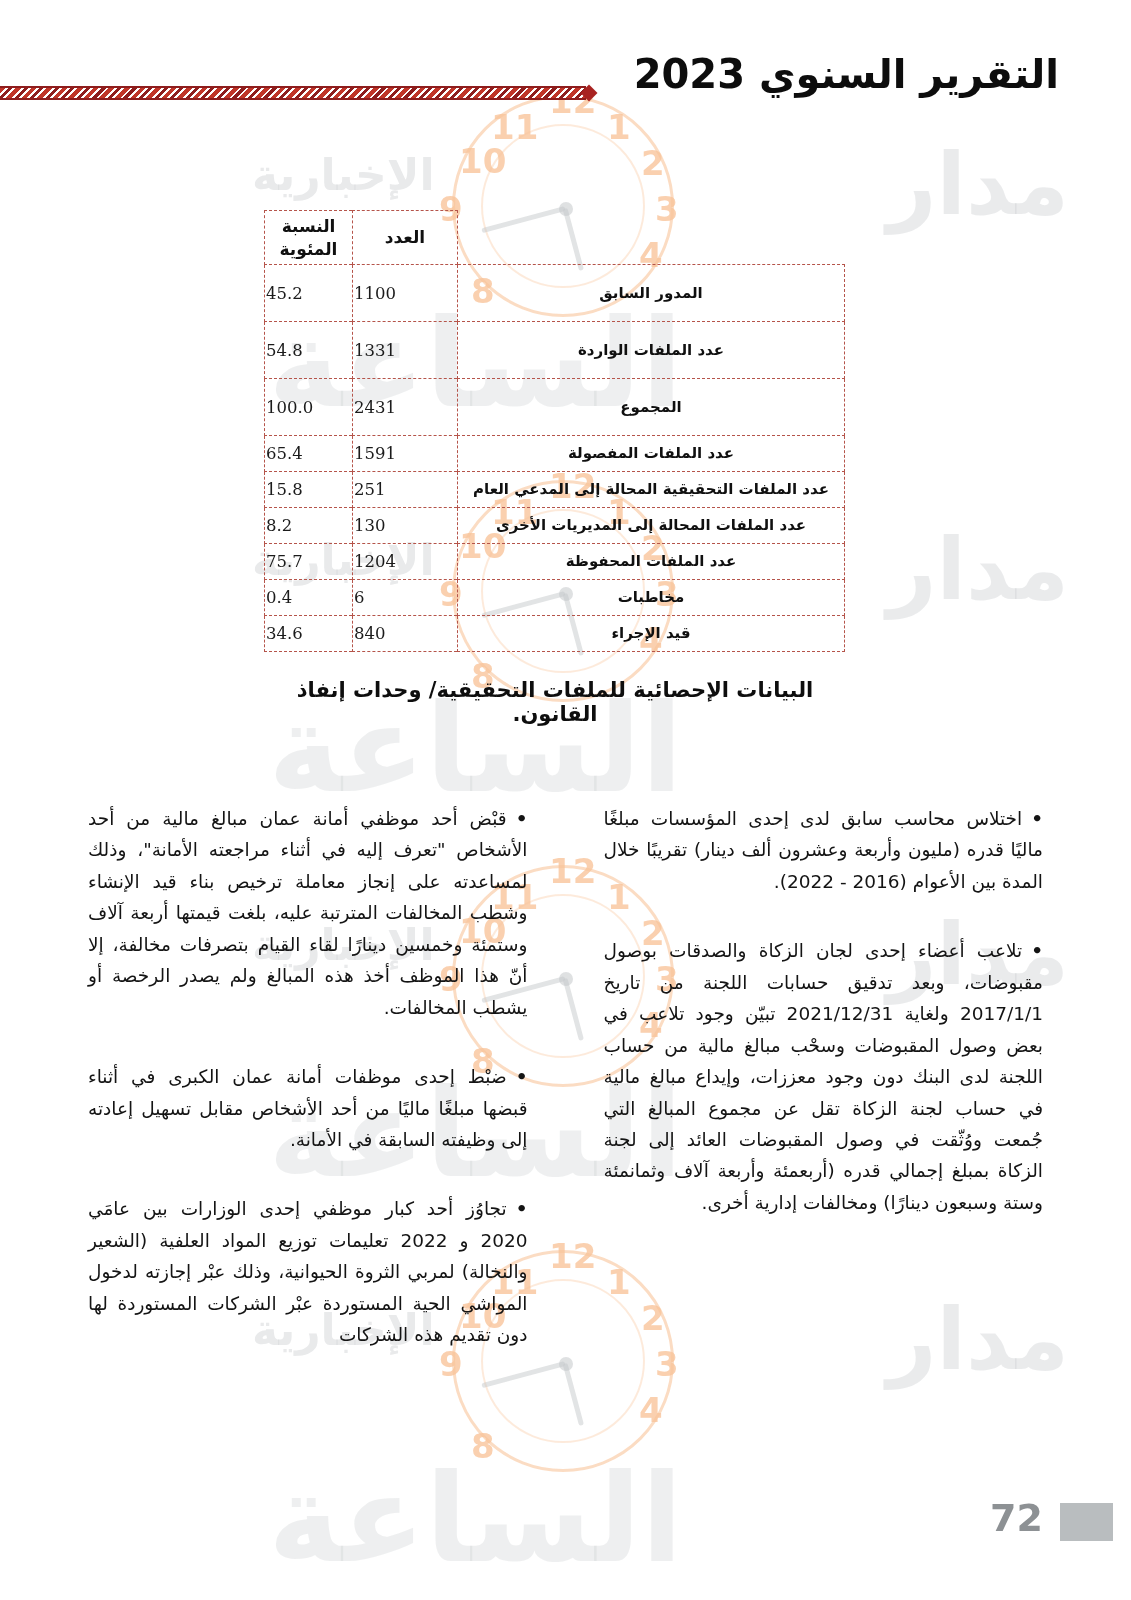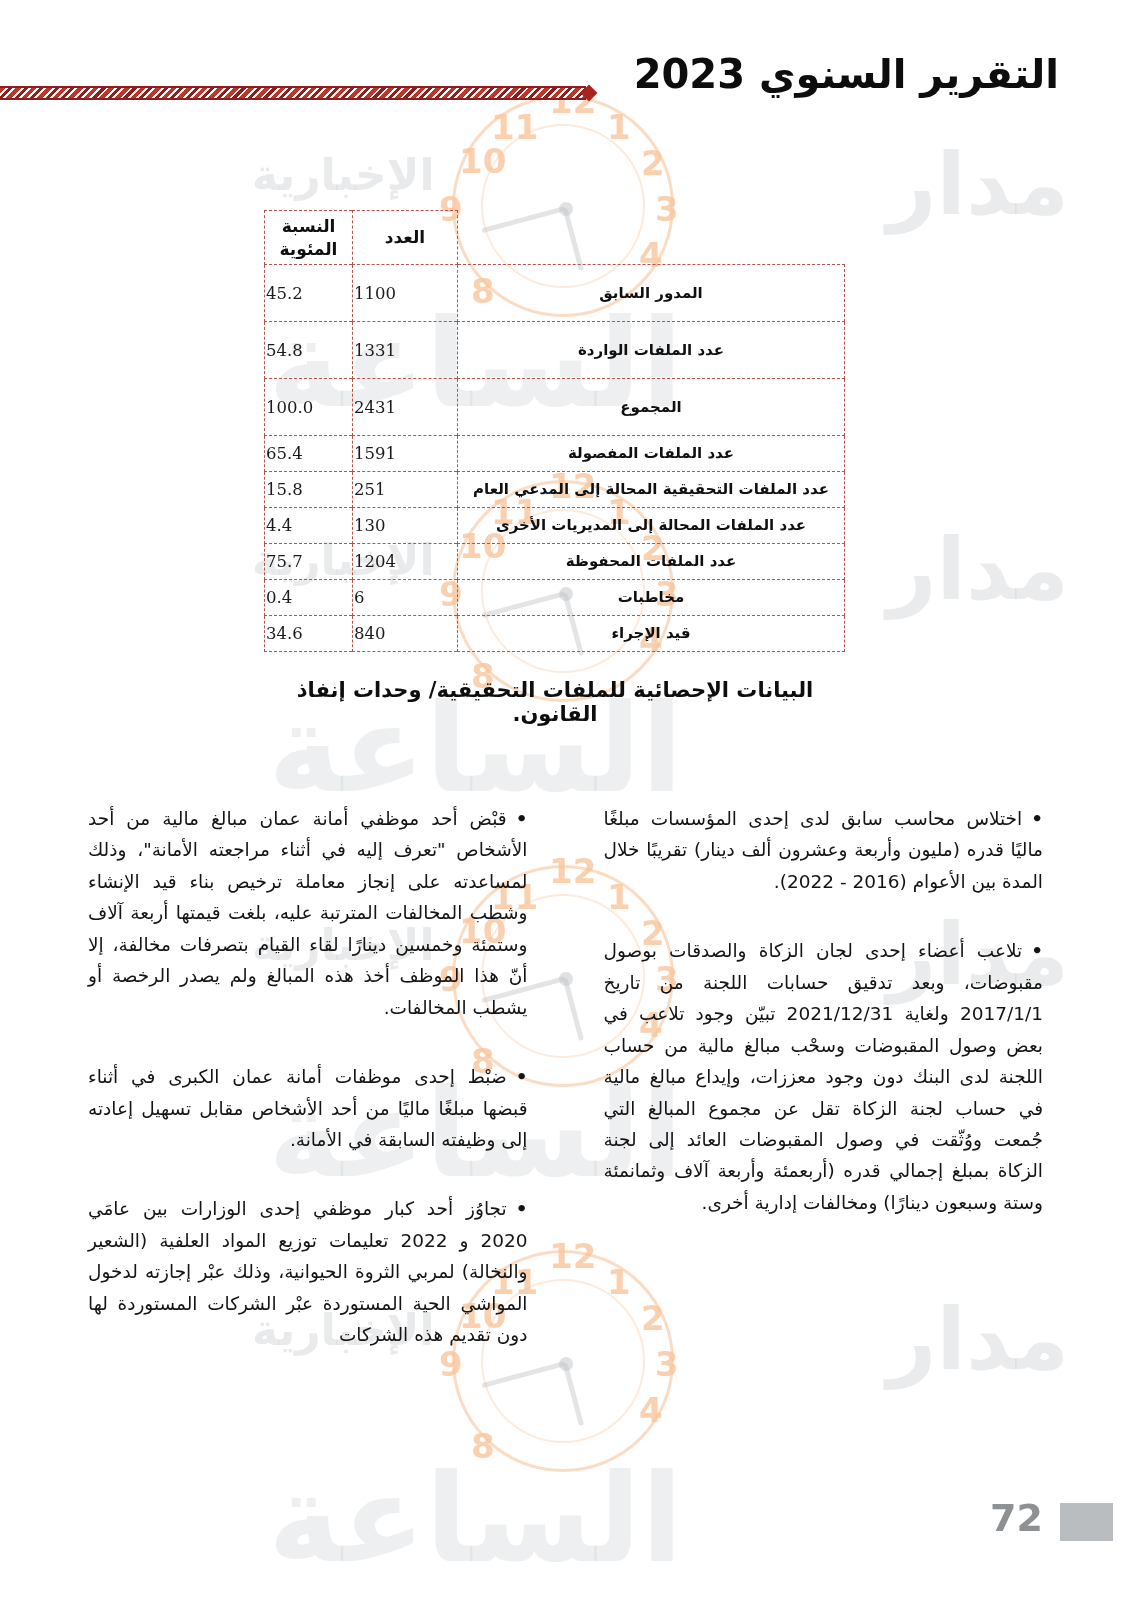--- a/index.html
+++ b/index.html
@@ -176,21 +176,21 @@
           <td class="pct">65.4</td>
         </tr>
         <tr>
           <td class="lbl">عدد الملفات التحقيقية المحالة إلى المدعي العام</td>
           <td class="num">251</td>
           <td class="pct">15.8</td>
         </tr>
         <tr>
           <td class="lbl">عدد الملفات المحالة إلى المديريات الأخرى</td>
           <td class="num">130</td>
-          <td class="pct">4.4</td>
+          <td class="pct">8.2</td>
         </tr>
         <tr>
           <td class="lbl">عدد الملفات المحفوظة</td>
           <td class="num">1204</td>
           <td class="pct">75.7</td>
         </tr>
         <tr>
           <td class="lbl">مخاطبات</td>
           <td class="num">6</td>
           <td class="pct">0.4</td>

